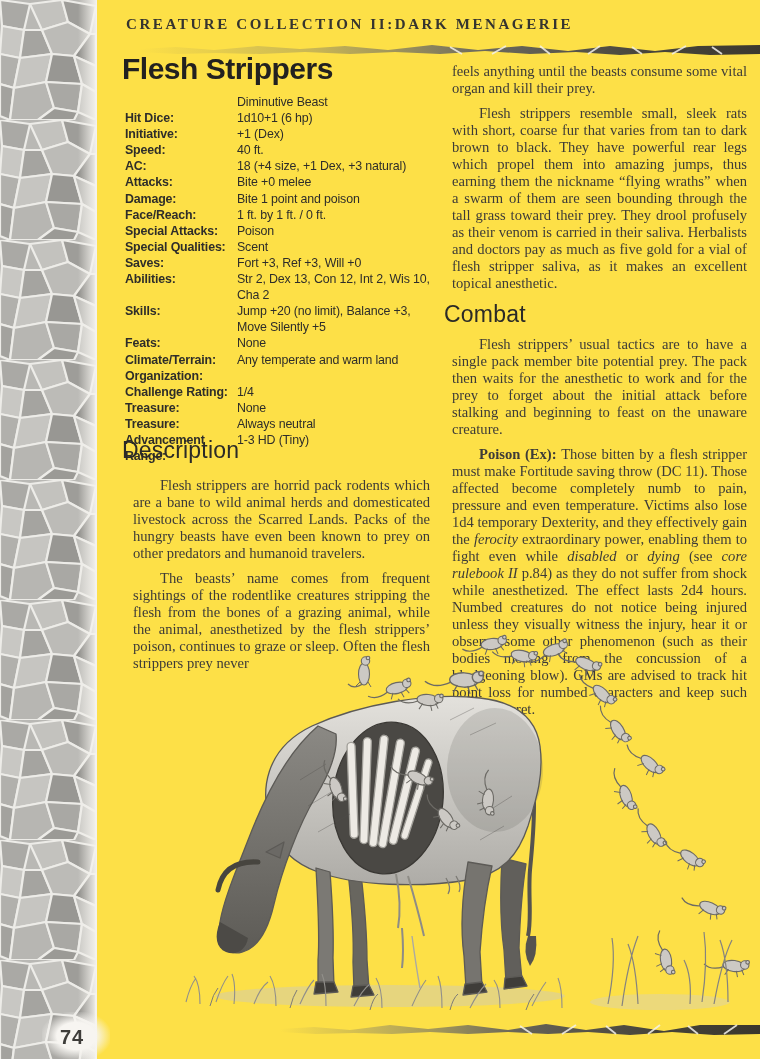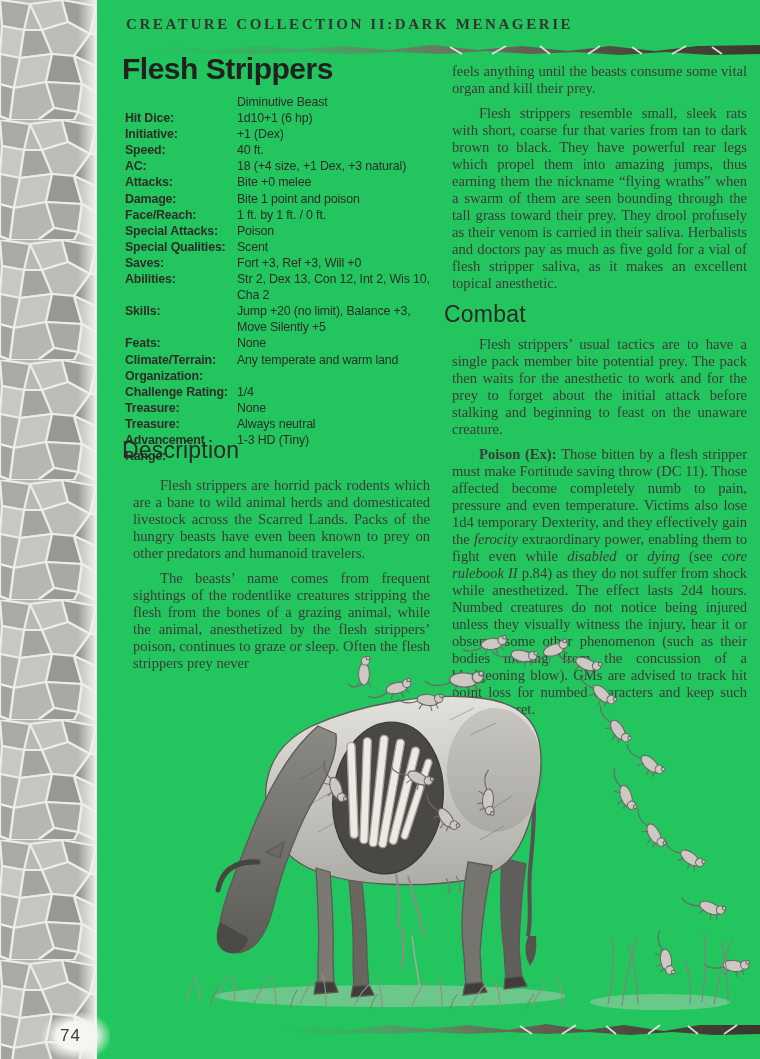--- a/index.html
+++ b/index.html
@@ -1,16 +1,16 @@
 <!DOCTYPE html>
 <html><head>
 <meta charset="utf-8">
 <style>
   html,body{margin:0;padding:0;background:#dedcd8;}
-  .page{position:relative;width:760px;height:1059px;background:#22c55e;overflow:hidden;
+  .page{position:relative;width:760px;height:1059px;background:#fde047;overflow:hidden;
         font-family:"Liberation Serif",serif;color:#3d3b38;}
   
   .left-strip{position:absolute;left:0;top:0;width:97px;height:1059px;}
   
   .book-header{position:absolute;left:126px;top:16px;font-family:"Liberation Serif",serif;
         font-size:15px;font-weight:bold;letter-spacing:2.6px;color:#35342f;white-space:nowrap;}
   .band-top{position:absolute;left:140px;top:42px;}
   .band-bottom{position:absolute;left:280px;top:1021px;}
   
   .creature-title{position:absolute;left:122px;top:52px;font-family:Liberation Sans, sans-serif;
@@ -33,21 +33,21 @@
   .no-indent{text-indent:0 !important;}
   .left-col{position:absolute;left:125px;top:469px;width:313px;}
   .right-col{position:absolute;left:444px;top:55px;width:311px;}
   .combat-heading{margin:9px 0 5px 0 !important;text-indent:0;}
   .b{font-weight:bold;}
   .i{font-style:italic;}
   
   .pageno-blob{position:absolute;left:42px;top:1012px;width:68px;height:48px;
         background:radial-gradient(ellipse at center,#f7f5f1 40%,rgba(247,245,241,0) 75%);}
   .pageno{position:absolute;left:60px;top:1026px;font-family:"Liberation Sans",sans-serif;
-        font-size:17px;color:#3e3d3a;letter-spacing:1px;}
+        font-size:20px;color:#3e3d3a;letter-spacing:1px;font-weight:bold;}
   
   .illus{position:absolute;left:150px;top:630px;}
   .illus .ratbody{fill:#ccc9c4;stroke:#6c6a65;stroke-width:1.1;}
   .illus .rattail{fill:none;stroke:#6c6a65;stroke-width:1.2;}
   .illus .ratleg{fill:none;stroke:#6c6a65;stroke-width:1;}
 </style>
 </head>
 <body>
 
 <div class="page">

